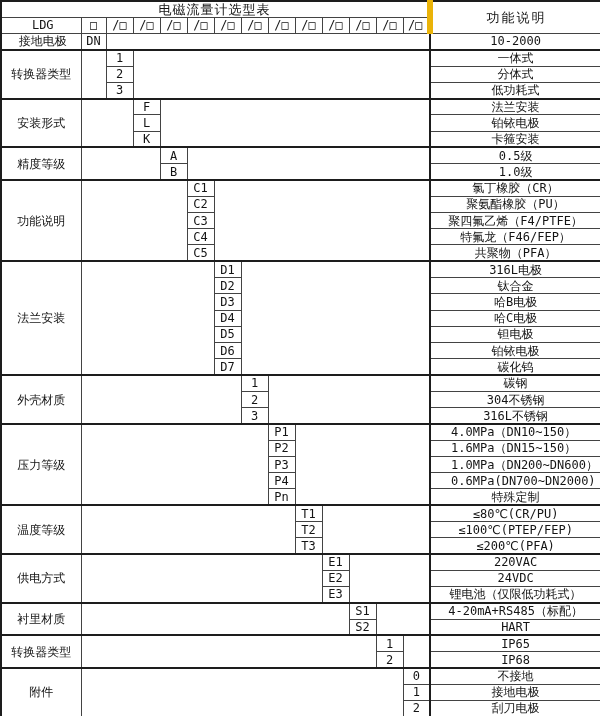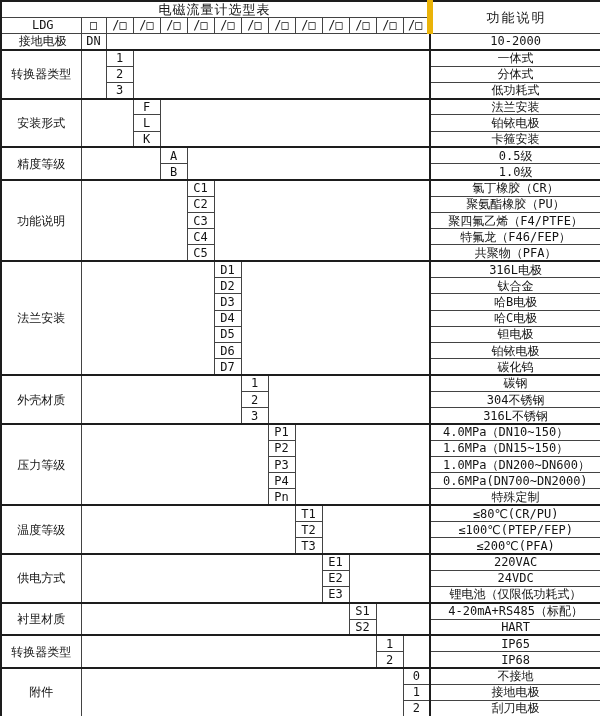--- a/index.html
+++ b/index.html
@@ -19,21 +19,21 @@
     border: 1px solid #434343;
     font-size: 12px; line-height: 1;
     text-align: center; vertical-align: middle;
     white-space: nowrap; overflow: hidden;
     padding: 0 1px;
     height: 16.27px;
   }
   td.title-cell { font-size: 13px; letter-spacing: 1px; }
   td.fn-head { border-left: 6px solid #eab308; font-size: 13px; letter-spacing: 2px; }
   td.desc { border-left: 2px solid #1d1d1d; }
-  td.desc.leftal { text-align: left; padding-left: 12px; }
+  td.desc.leftal { text-align: left; padding-left: 20px; }
   td.lbl.leftal { text-align: center; padding-left: 4px; }
   td.code { font-size: 12px; }
   tr.gt td { border-top: 2px solid #1d1d1d; }
 </style>
 </head>
 <body>
 
 <table class="sel">
   <colgroup>
     <col style="width:80px">

